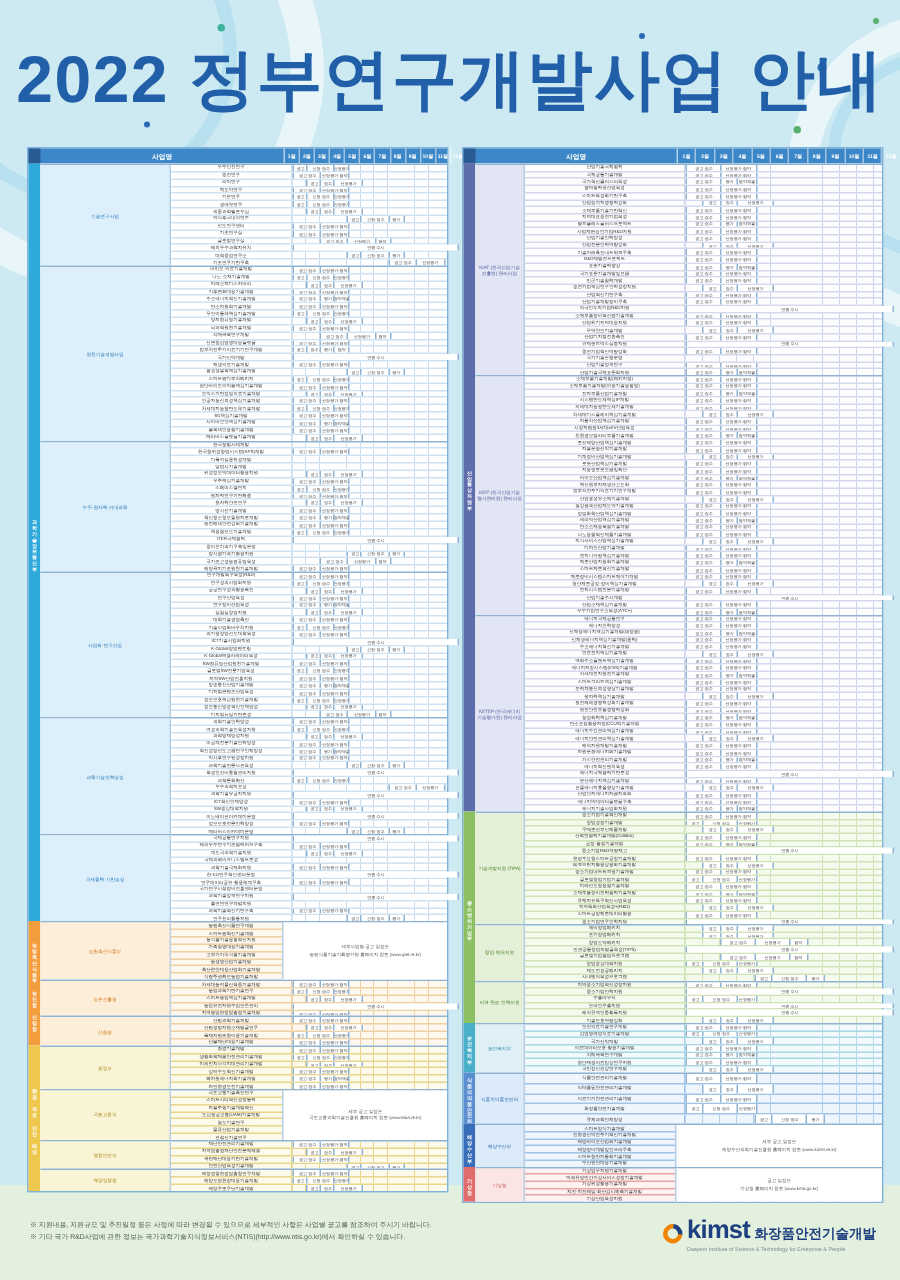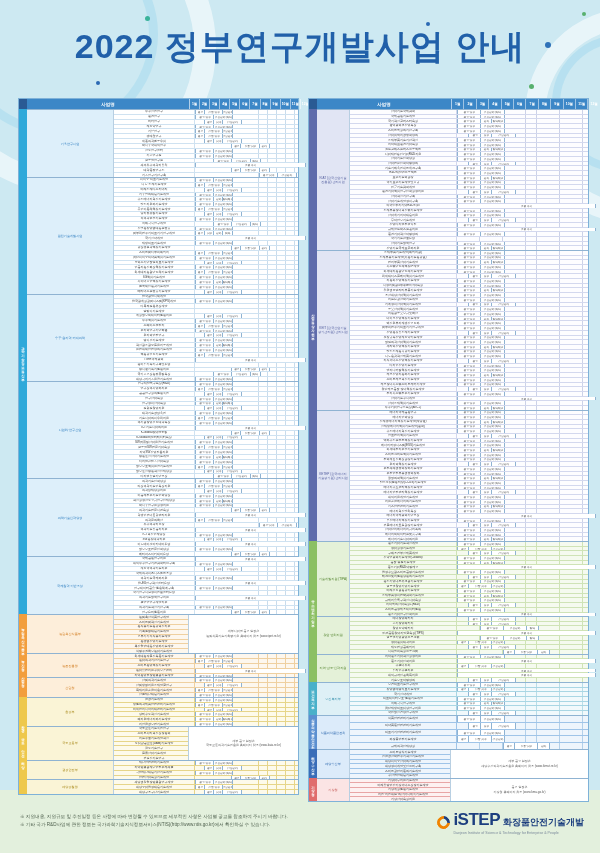--- a/index.html
+++ b/index.html
@@ -8,21 +8,21 @@
   
   .ring{position:absolute;border-radius:50%;pointer-events:none;}
   .ring1{left:-78px;top:-100px;width:250px;height:250px;border:22px solid rgba(255,255,255,.55);}
   .ring1b{left:-46px;top:-68px;width:186px;height:186px;border:9px solid rgba(170,220,238,.6);}
   .ring2{left:525px;top:8px;width:175px;height:175px;border:20px solid rgba(255,255,255,.55);}
   .ring2b{left:552px;top:35px;width:121px;height:121px;border:8px solid rgba(170,220,238,.65);}
   .dot{position:absolute;border-radius:50%;}
   .footer-bg{position:absolute;left:0;right:0;top:790px;bottom:0;background:#e3f0dd;}
 
   .title{position:absolute;left:0;top:24px;width:100%;text-align:center;
-         font-size:34px;font-weight:800;color:#2160a9;letter-spacing:1px;}
+         font-size:44px;font-weight:800;color:#2160a9;letter-spacing:1px;}
 
   
   .panel{position:absolute;background:#fff;border:.5px solid #7fb2d8;display:flex;flex-direction:column;z-index:2;}
   .phead{display:flex;flex:0 0 10px;height:10px;background:#3c87c7;color:#fff;}
   .ph-corner{background:#2a5a94;flex:0 0 auto;}
   .ph-name{display:flex;align-items:center;justify-content:center;font-size:4.5px;font-weight:bold;
            border-right:.5px solid rgba(255,255,255,.6);flex:0 0 auto;}
   .ph-month{display:flex;align-items:center;justify-content:center;font-size:3.4px;font-weight:bold;
             border-right:.5px solid rgba(255,255,255,.5);flex:0 0 auto;}
   .pbody{flex:1;display:flex;flex-direction:column;min-height:0;}
@@ -2307,18 +2307,18 @@
 
 <div class="footnotes">
   <div>※ 지원내용, 지원규모 및 추진일정 등은 사정에 따라 변경될 수 있으므로 세부적인 사항은 사업별 공고를 참조하여 주시기 바랍니다.</div>
   <div>※ 기타 국가 R&amp;D사업에 관한 정보는 국가과학기술지식정보서비스(NTIS)(http://www.ntis.go.kr)에서 확인하실 수 있습니다.</div>
 </div>
 
 <div class="logo">
   <div class="logo-mark"></div>
   <div class="logo-texts">
     <div class="logo-line1">
-      <span class="logo-en">iSTEP</span>
+      <span class="logo-en">kimst</span>
       <span class="logo-kr">화장품안전기술개발</span>
     </div>
     <div class="logo-tag">Daejeon Institute of Science &amp; Technology for Enterprise &amp; People</div>
   </div>
 </div>
 
 </body></html>

